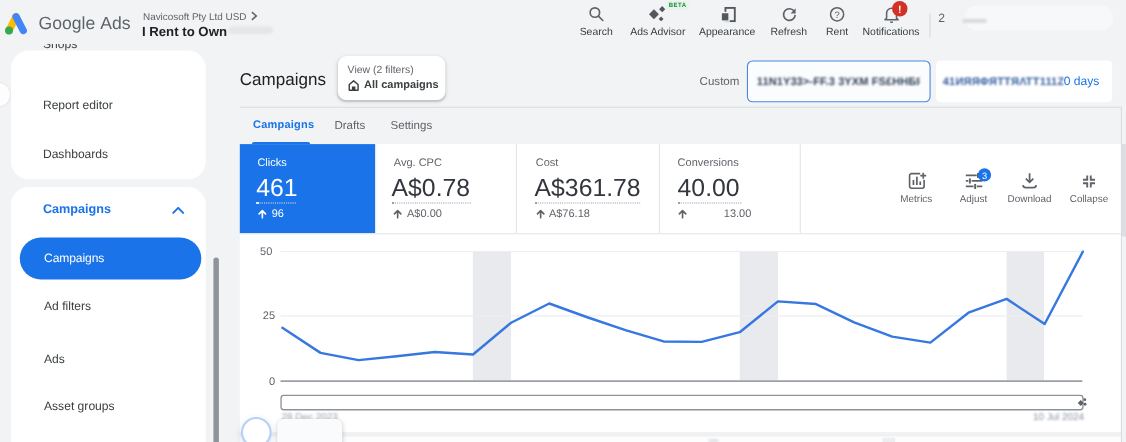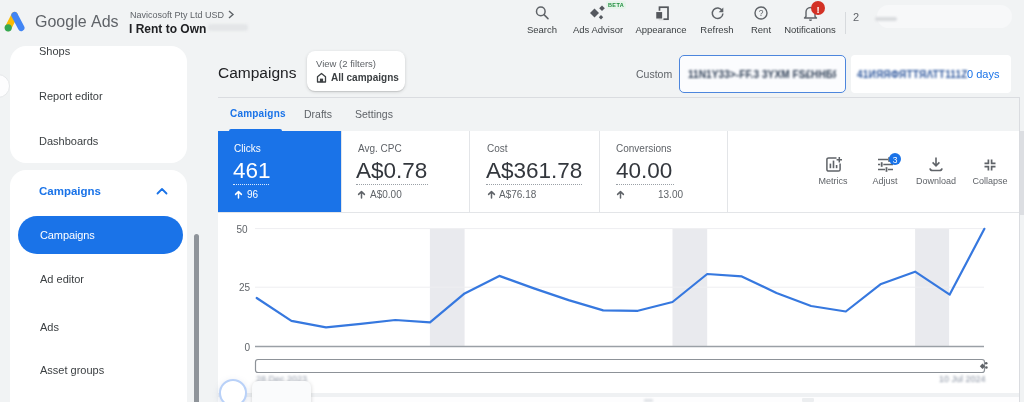--- a/index.html
+++ b/index.html
@@ -10,30 +10,30 @@
 </head>
 <body>
 
 <div class="abs" id="maincard" style="left:218px; top:131px; width:801px; height:262px; background:#fff;"></div>
 <div class="abs" style="left:218px; top:393px; width:801px; height:3.5px; background:#eff1f3;"></div>
 <div class="abs" style="left:218px; top:396.5px; width:801px; height:6px; background:#fdfdfe;"></div>
 
 <div class="abs" style="left:10px; top:46px; width:177px; height:117px; background:#fff; border-radius:16px;"></div>
 <div class="abs" style="left:10px; top:170px; width:177px; height:240px; background:#fff; border-radius:16px 16px 0 0;"></div>
 <div class="abs" style="left:-14px; top:74px; width:24px; height:24px; background:#fdfdfe; border:1px solid #e6e8ea; border-radius:50%;"></div>
-<div class="abs" style="left:39px; top:45px; font-size:11px; color:#3c4043;">Shops</div>
+<div class="abs" style="left:39px; top:35px; font-size:11px; color:#3c4043;">Shops</div>
 <div class="abs" style="left:39px; top:89.5px; font-size:11px; color:#3c4043;">Report editor</div>
 <div class="abs" style="left:39px; top:135px; font-size:11px; color:#3c4043;">Dashboards</div>
 <div class="abs" style="left:39px; top:185px; font-size:11.5px; font-weight:bold; color:#1a73e8;">Campaigns</div>
 <svg class="abs" style="left:156px; top:186px;" width="12" height="10" viewBox="0 0 12 10">
     <path d="M1.5 7.5 L6 3 L10.5 7.5" fill="none" stroke="#1a73e8" stroke-width="1.8" stroke-linecap="round" stroke-linejoin="round"></path>
   </svg>
 <div class="abs" style="left:18px; top:216px; width:165px; height:38px; background:#1a73e8; border-radius:19px;"></div>
 <div class="abs" style="left:40px; top:228.5px; font-size:11px; letter-spacing:-0.1px; color:#fff;">Campaigns</div>
-<div class="abs" style="left:40px; top:273px; font-size:11px; color:#3c4043;">Ad editor</div>
+<div class="abs" style="left:40px; top:273px; font-size:11px; color:#3c4043;">Ad filters</div>
 <div class="abs" style="left:40px; top:321px; font-size:11px; color:#3c4043;">Ads</div>
 <div class="abs" style="left:40px; top:363.5px; font-size:11px; color:#3c4043;">Asset groups</div>
 <div class="abs" style="left:193.5px; top:234px; width:5px; height:168px; background:#8f949a; border-radius:3px 3px 0 0;"></div>
 
 <div class="abs" style="left:0; top:0; width:1024px; height:40px; background:#f1f3f4;"></div>
 <svg class="abs" style="left:3px; top:11px;" width="24" height="22" viewBox="0 0 24 22">
   <line x1="5.2" y1="16.8" x2="11.6" y2="4.2" stroke="#fbbc04" stroke-width="6.6" stroke-linecap="round"></line>
   <circle cx="5.2" cy="16.8" r="3.6" fill="#34a853"></circle>
   <line x1="11.6" y1="4.2" x2="18.2" y2="16.8" stroke="#4285f4" stroke-width="6.6" stroke-linecap="round"></line>
 </svg>

